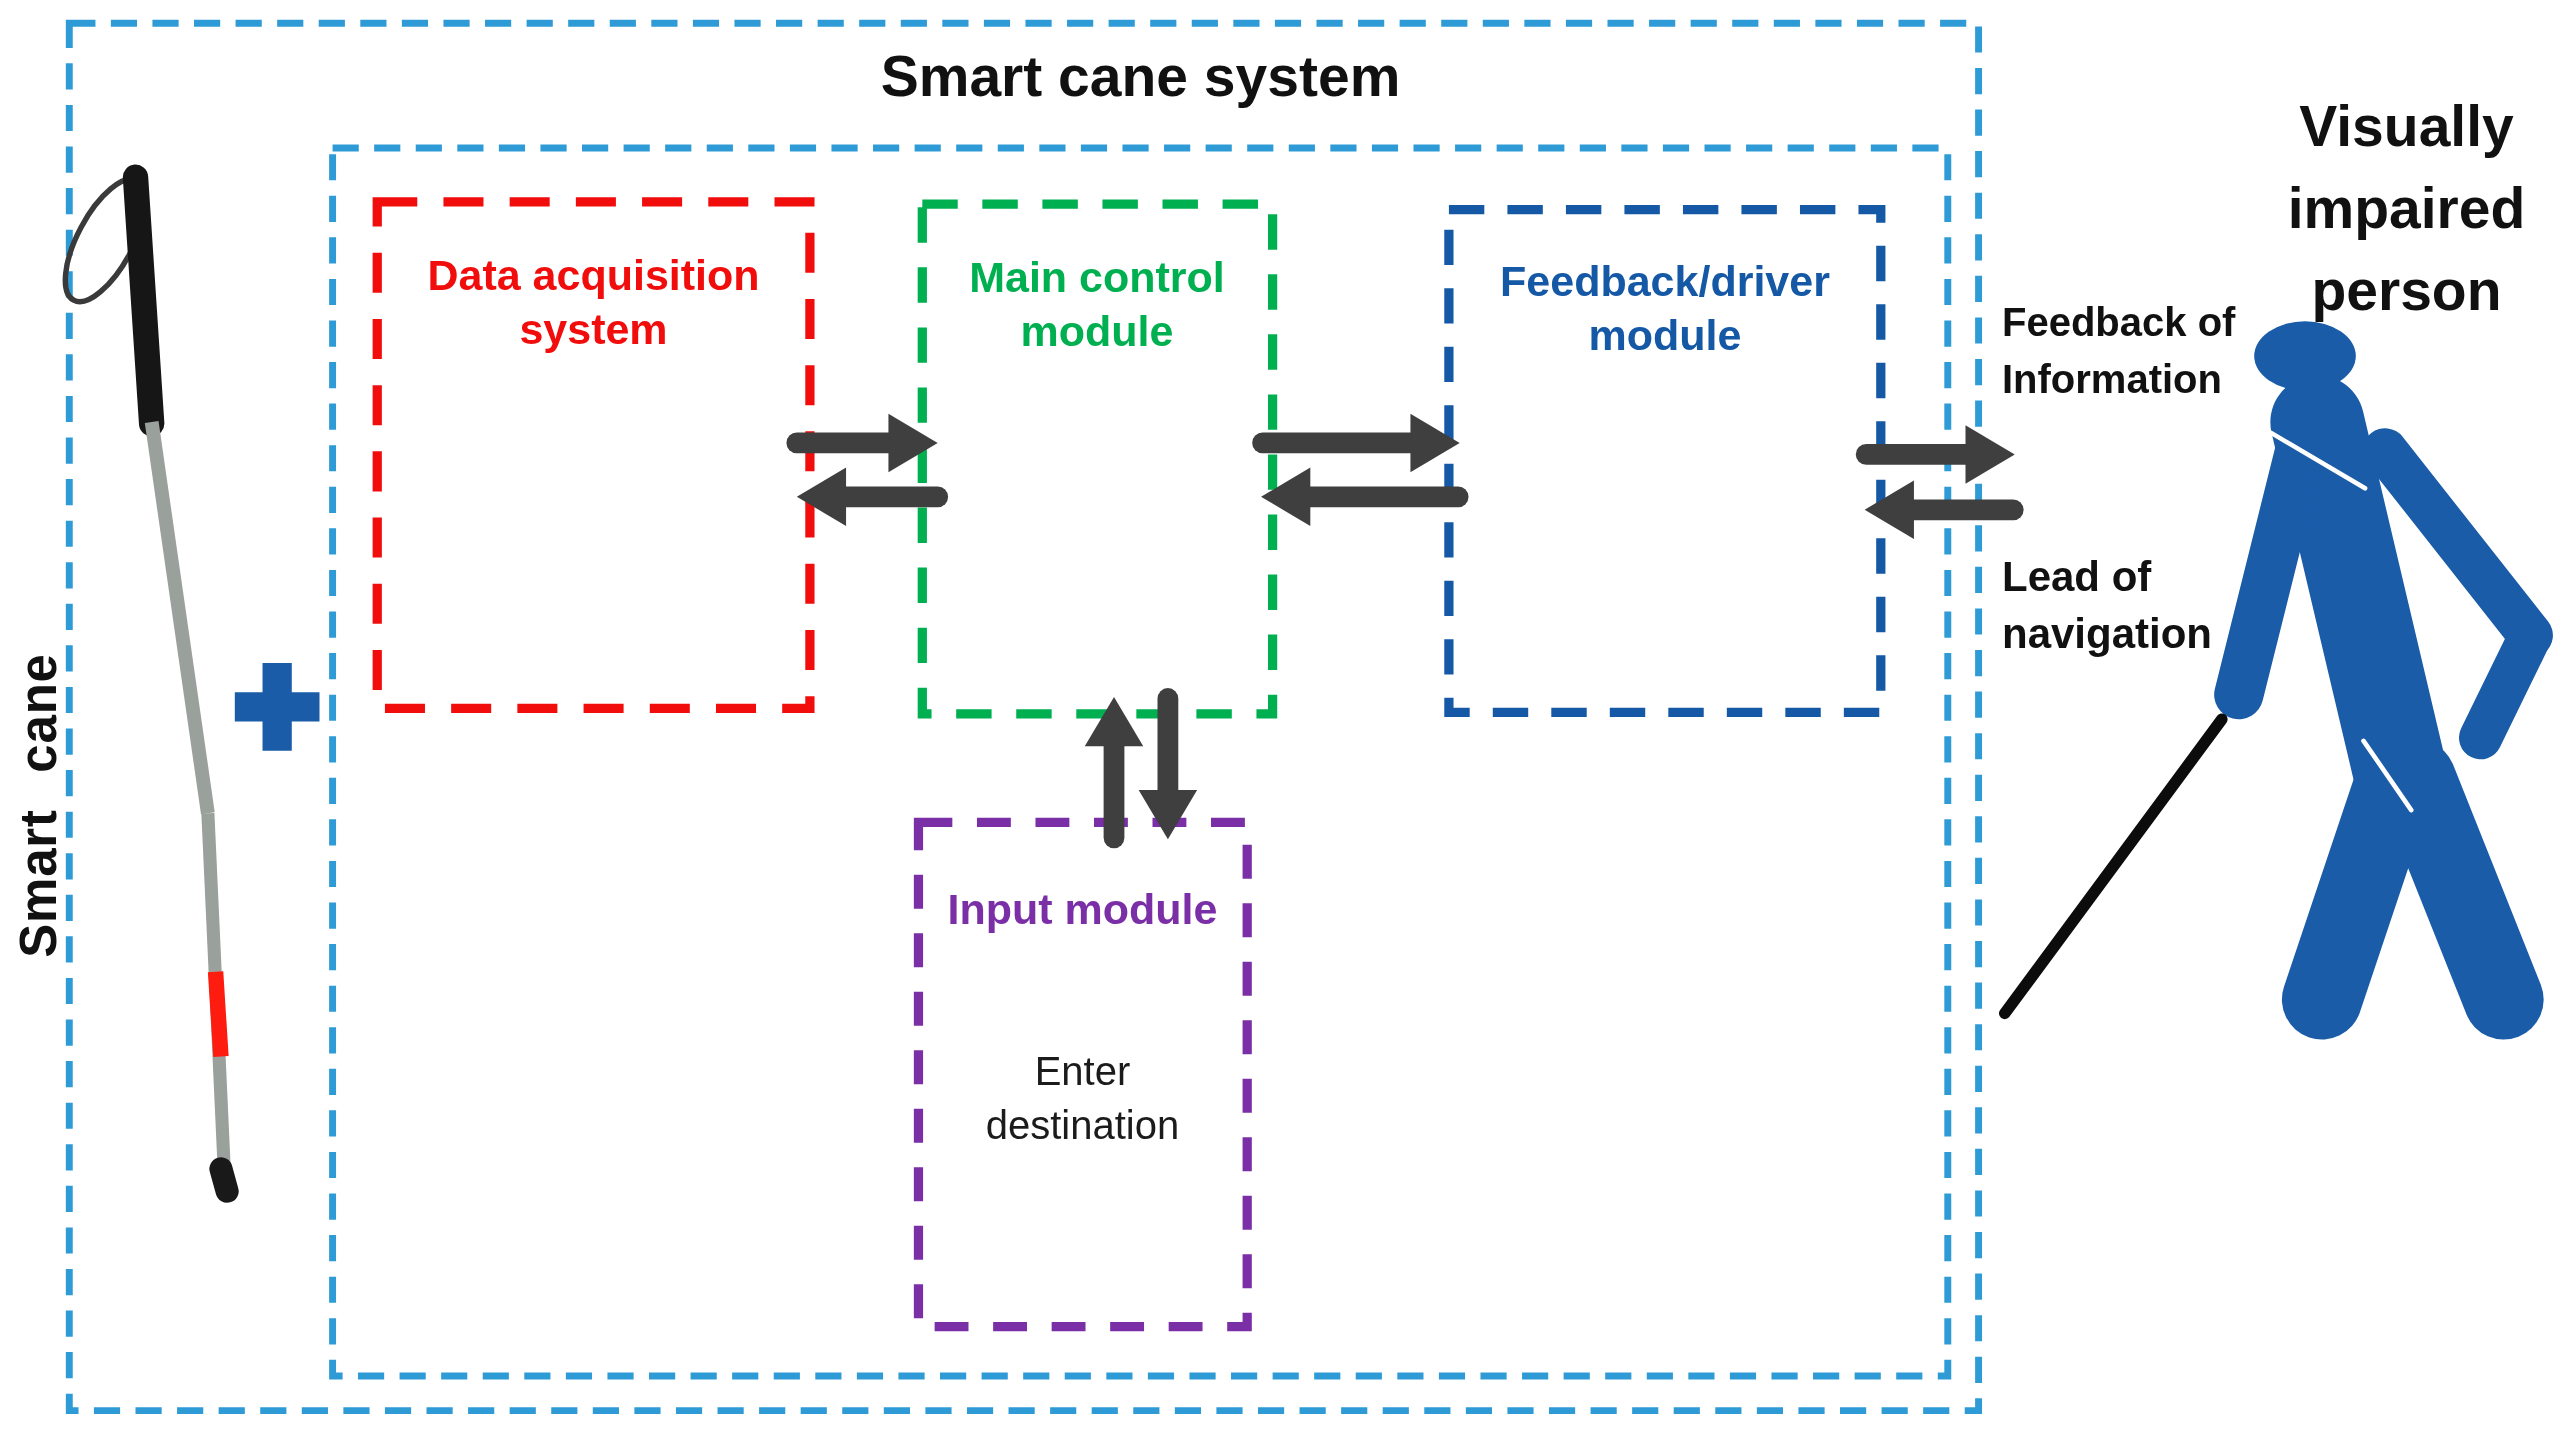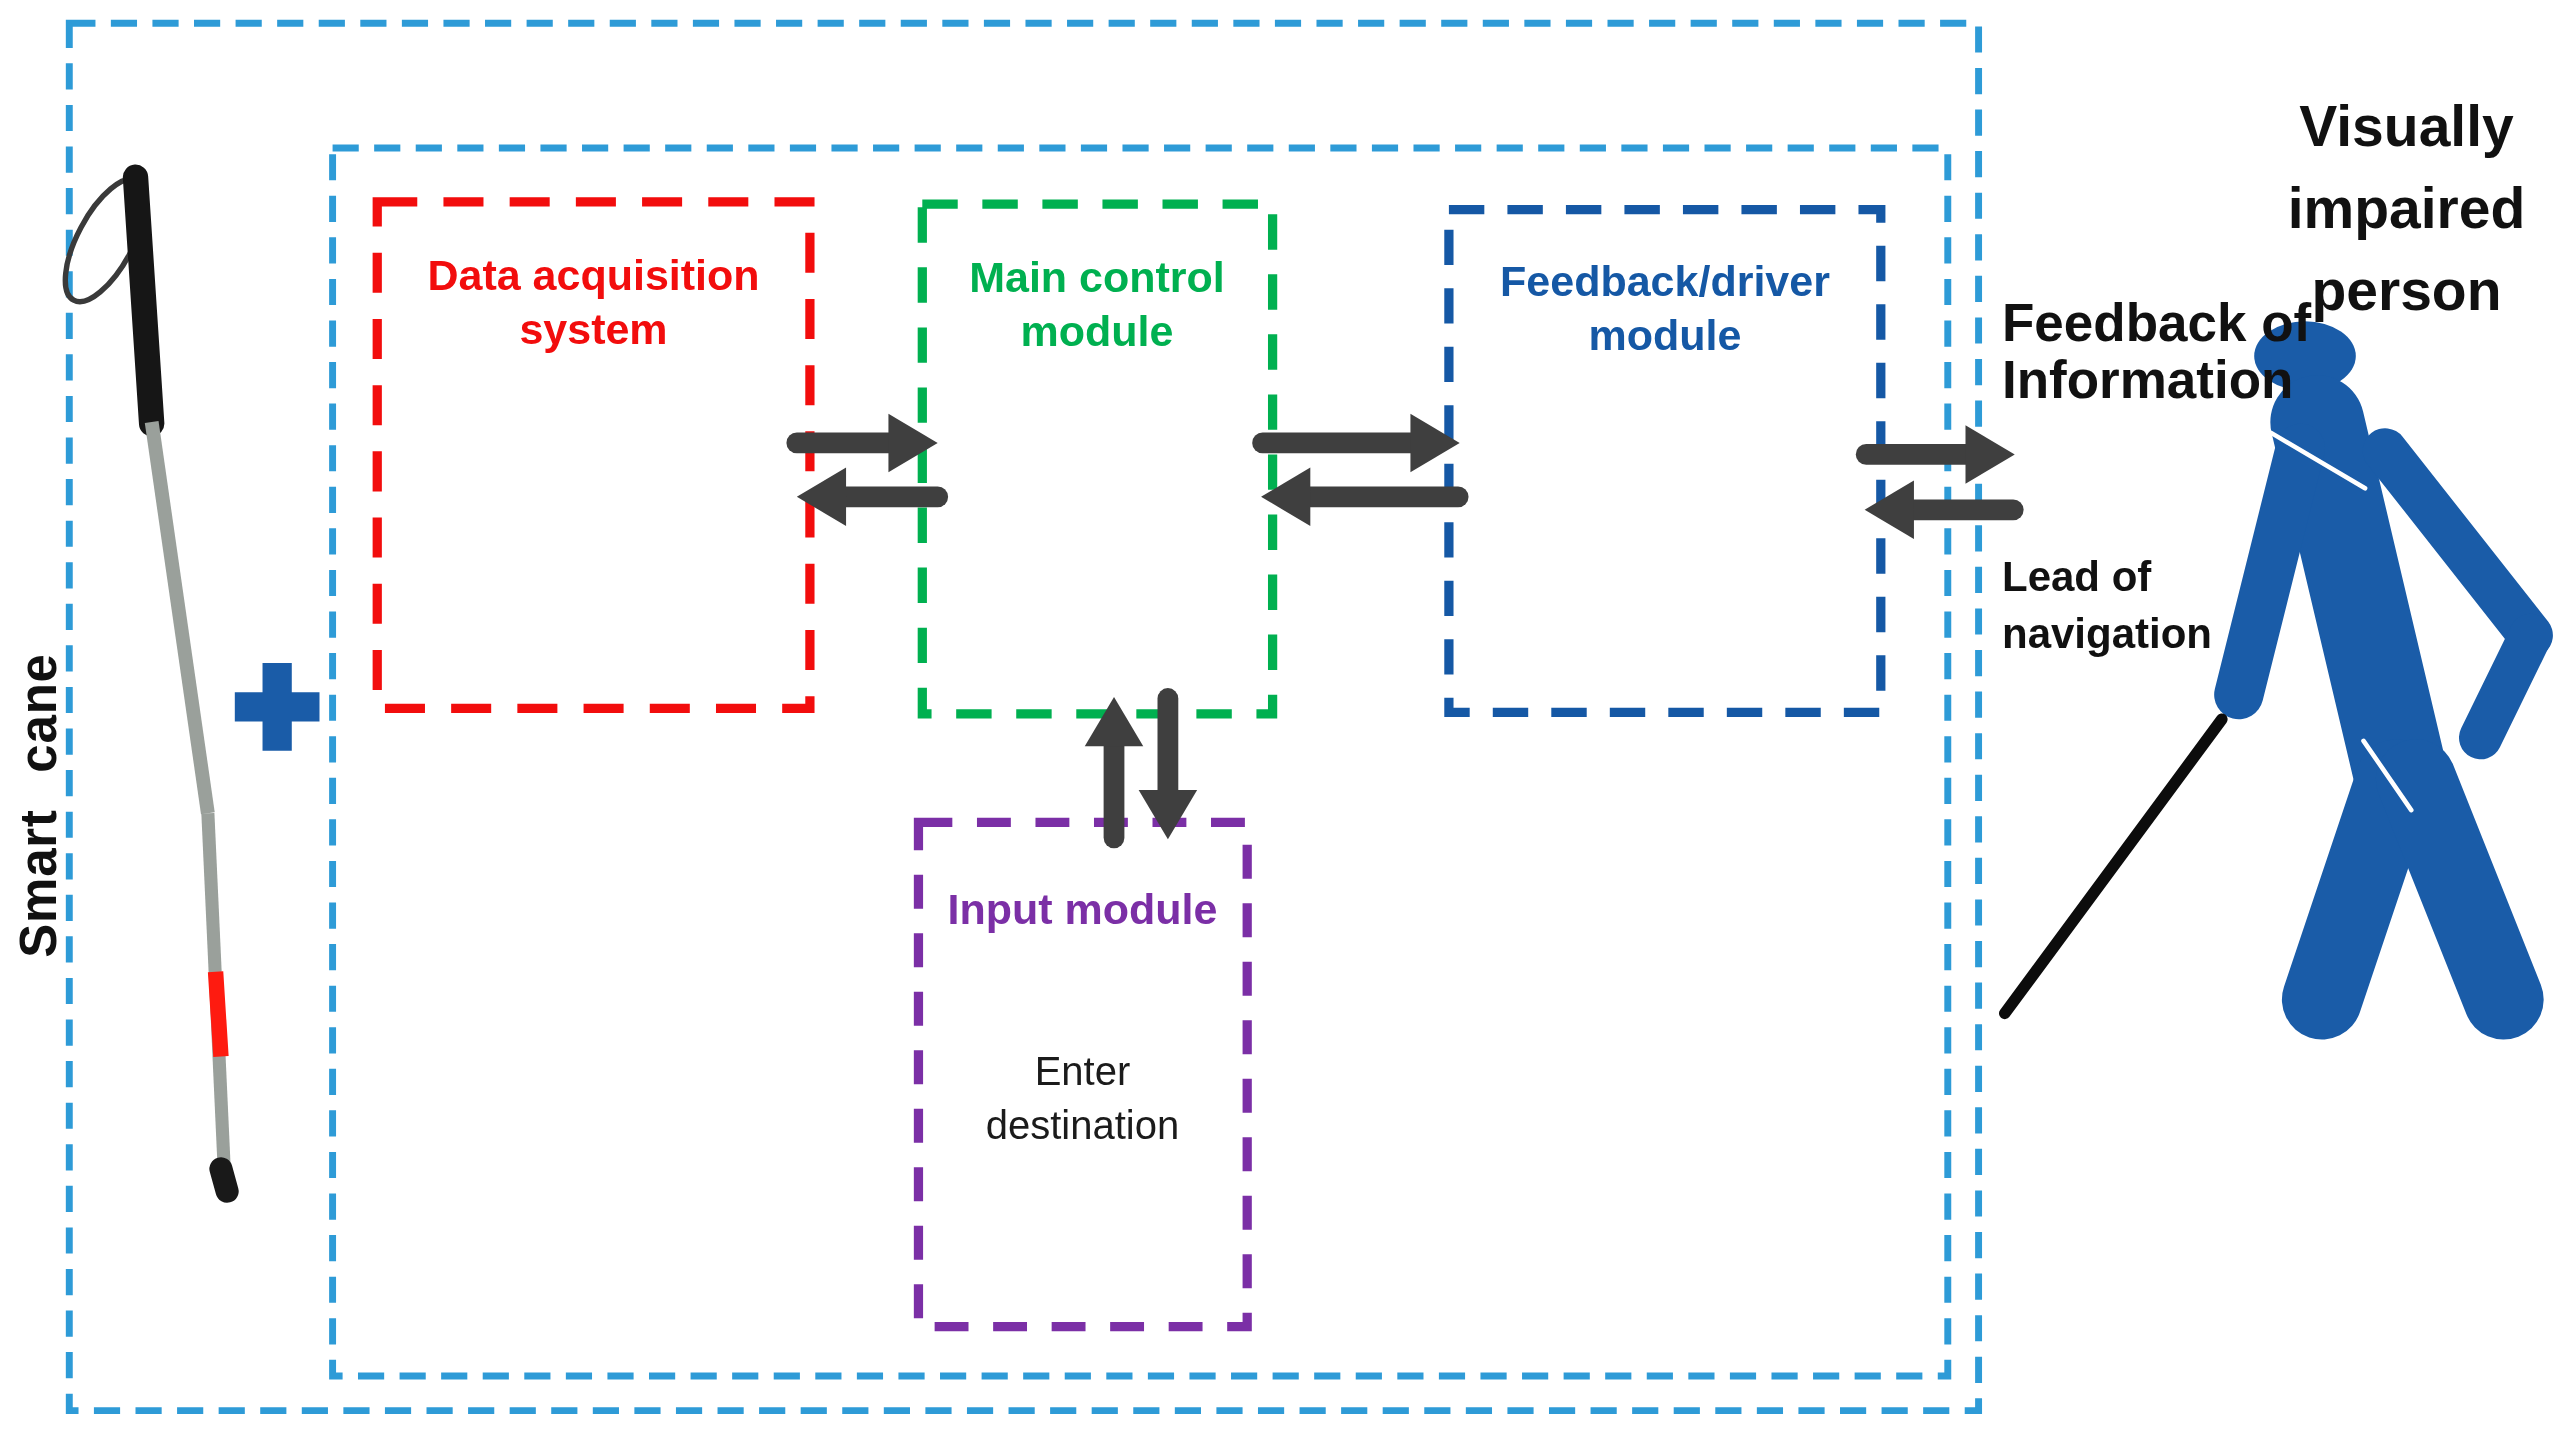--- a/index.html
+++ b/index.html
@@ -27,21 +27,21 @@
   .blue-box{left:1449px;top:209px;width:432px;height:503px;}
   .purple-box{left:918px;top:822px;width:329px;height:504px;}
   .red-box .mod-title{color:var(--module-red);}
   .green-box .mod-title{color:var(--module-green);}
   .blue-box .mod-title{color:var(--module-blue);}
   .purple-box .mod-title{color:var(--module-purple);top:12%;}
   .red-box .mod-body{top:43%;}
   .green-box .mod-body{top:43%;}
   .blue-box .mod-body{top:38%;}
   .purple-box .mod-body{top:44%;}
-  .feedback-label{left:2002px;top:294px;width:493px;font-size:53px;line-height:57px;font-weight:700;}
+  .feedback-label{left:2002px;top:294px;width:493px;font-size:40px;line-height:57px;font-weight:700;}
   .lead-label{left:2002px;top:548px;width:493px;font-size:42px;line-height:57px;font-weight:700;}
   .person-title{left:2237px;top:85px;width:339px;text-align:center;font-size:57px;font-weight:700;line-height:82px;}
 
   
   .frame{fill:none;stroke:var(--frame-blue);stroke-width:9;}
   .box{fill:none;stroke-width:12;}
   .box-red{stroke:var(--module-red);stroke-dasharray:52 34;}
   .box-green{stroke:var(--module-green);stroke-dasharray:46 32;}
   .box-blue{stroke:var(--module-blue);stroke-dasharray:46 30;}
   .box-purple{stroke:var(--module-purple);stroke-dasharray:44 32;}
@@ -119,20 +119,21 @@
       <line x1="3098" y1="585" x2="3287" y2="825" class="person" stroke-width="58"></line>
       <line x1="3287" y1="825" x2="3222" y2="958" class="person" stroke-width="56"></line>
       <line x1="3112" y1="1012" x2="3016" y2="1298" class="person" stroke-width="104"></line>
       <line x1="3138" y1="1012" x2="3252" y2="1298" class="person" stroke-width="104"></line>
       <line x1="2950" y1="562" x2="3072" y2="634" class="sep"></line>
       <line x1="3070" y1="962" x2="3132" y2="1052" class="sep"></line>
       <line x1="2886" y1="934" x2="2604" y2="1316" stroke="#0c0c0c" stroke-width="15" stroke-linecap="round"></line>
     </g>
   </svg>
 
+  <div class="t main-title">Smart cane system</div>
 
   <div class="t cane-label">Smart cane</div>
 
   <div class="module red-box">
     <div class="t mod-title">Data acquisition
 system</div>
   </div>
 
   <div class="module green-box">
     <div class="t mod-title">Main control

